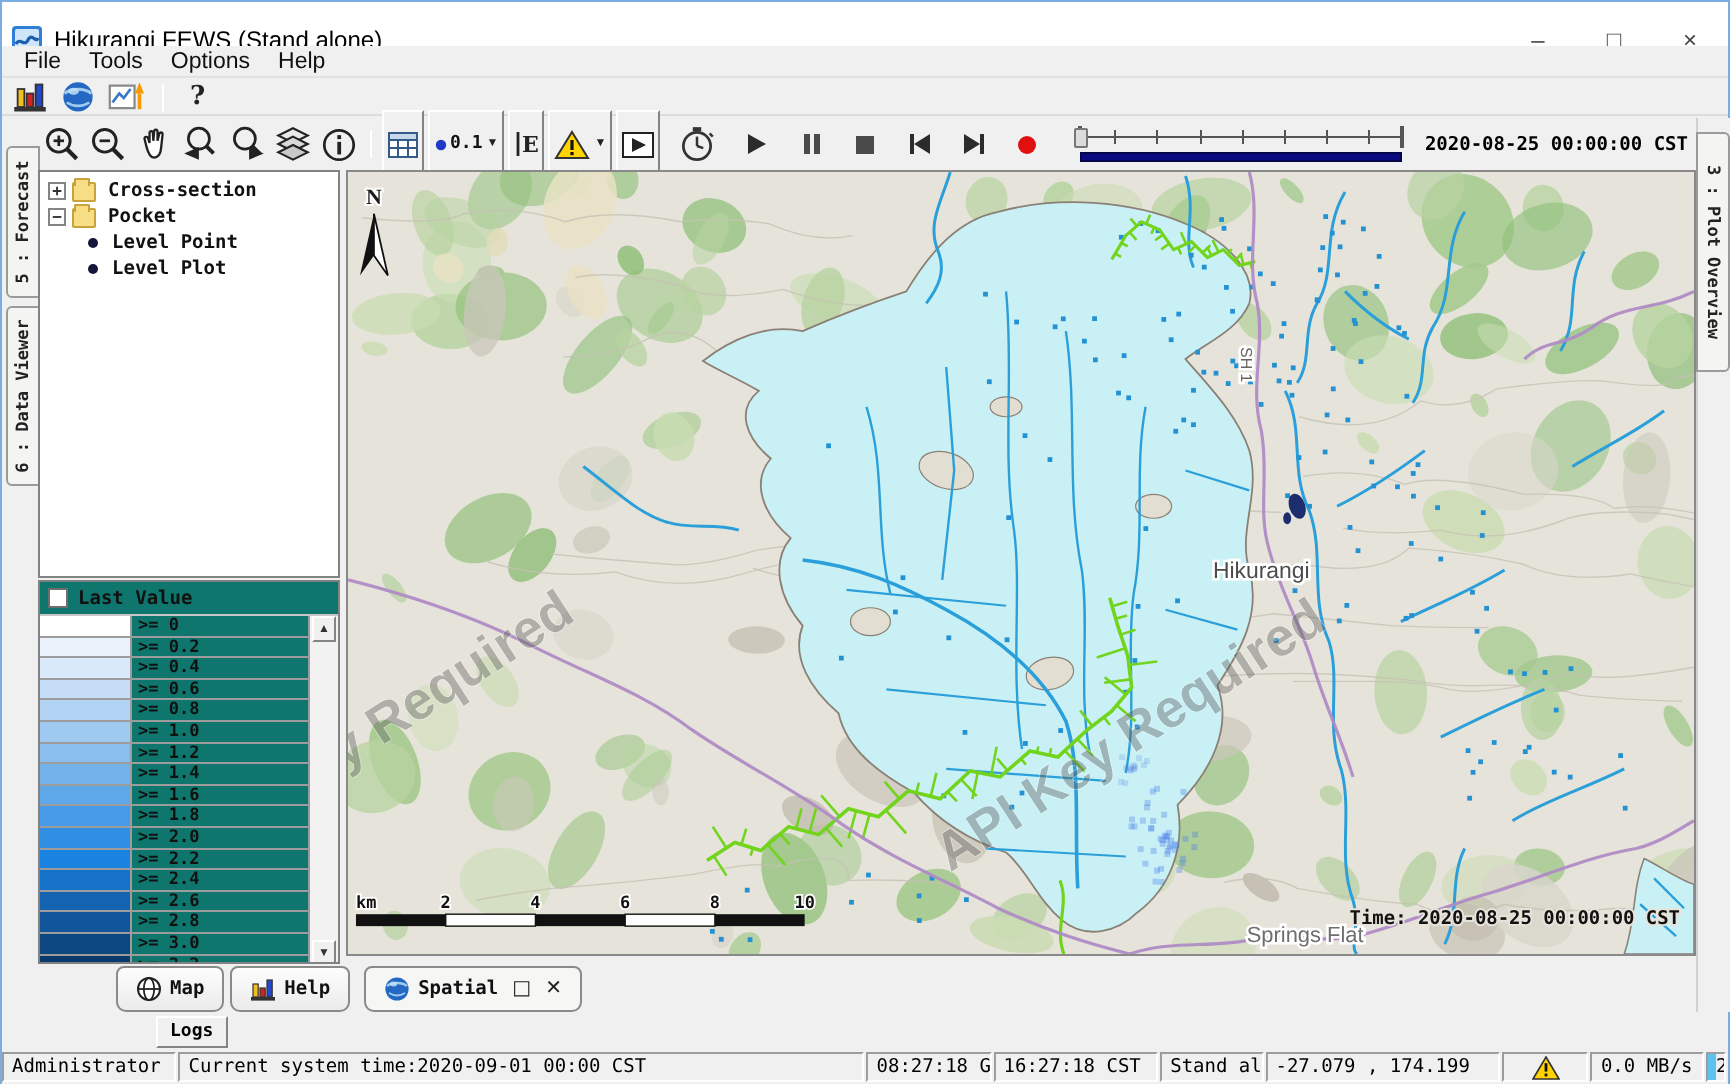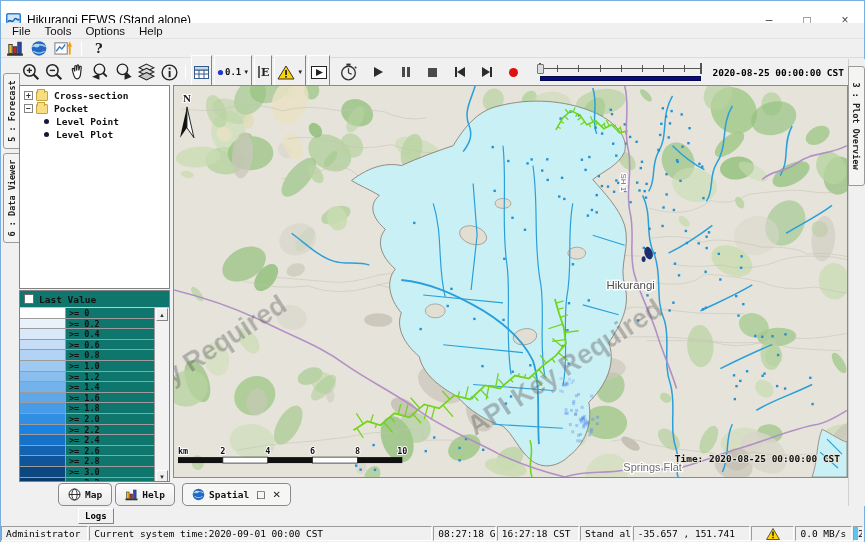--- a/index.html
+++ b/index.html
@@ -941,21 +941,21 @@
   <div class="logs-row">
     <div class="logs-btn">Logs</div>
   </div>
 
   <div class="statusbar">
     <div class="status-cell" style="width:88px;">Administrator</div>
     <div class="status-cell" style="width:346px;">Current system time:2020-09-01 00:00 CST</div>
     <div class="status-cell" style="width:63px;">08:27:18 GMT</div>
     <div class="status-cell" style="width:83px;">16:27:18 CST</div>
     <div class="status-cell" style="width:52px;">Stand alone</div>
-    <div class="status-cell" style="width:118px;">-35.657 , 151.741</div>
+    <div class="status-cell" style="width:118px;">-27.079 , 174.199</div>
     <div class="status-cell" style="width:44px; justify-content:center;">
       <svg width="14" height="12" viewBox="0 0 14 12">
           <polygon points="7,0.5 13.5,11.5 0.5,11.5" fill="#ffd400" stroke="#333" stroke-width="0.8"></polygon>
           <rect x="6.3" y="3.6" width="1.4" height="4.2" fill="#111"></rect>
           <rect x="6.3" y="8.8" width="1.4" height="1.4" fill="#111"></rect>
         </svg>
     </div>
     <div class="status-cell" style="width:57px;">0.0 MB/s</div>
     <div class="status-cell" style="flex:1;">
       <span class="mem-fill"></span>

